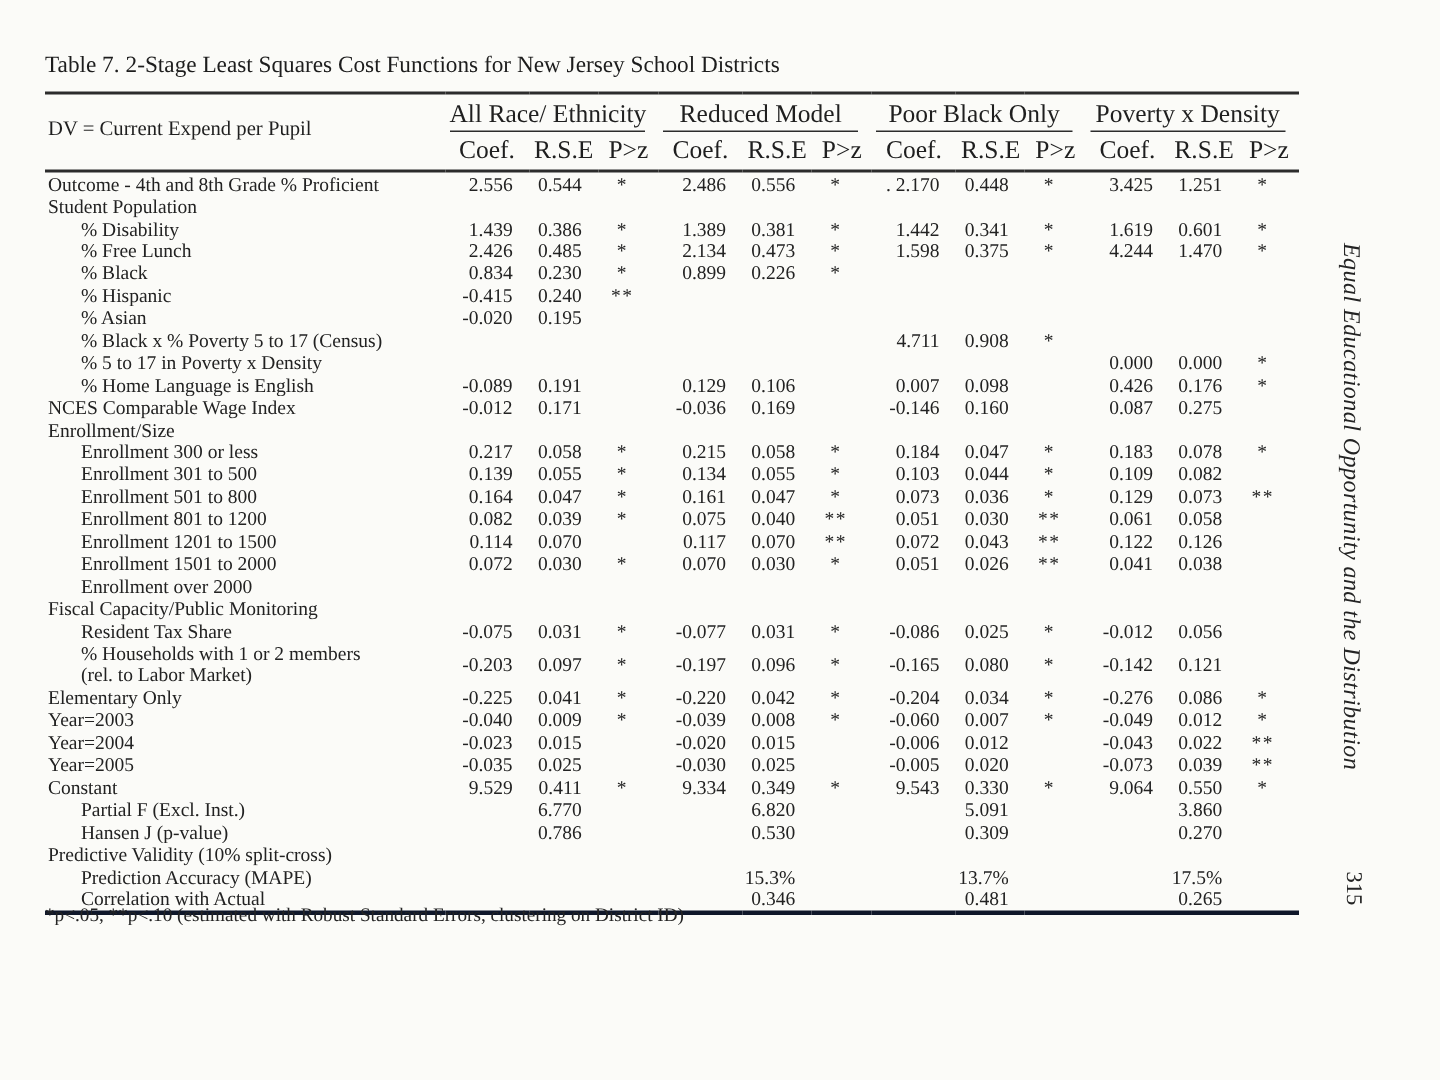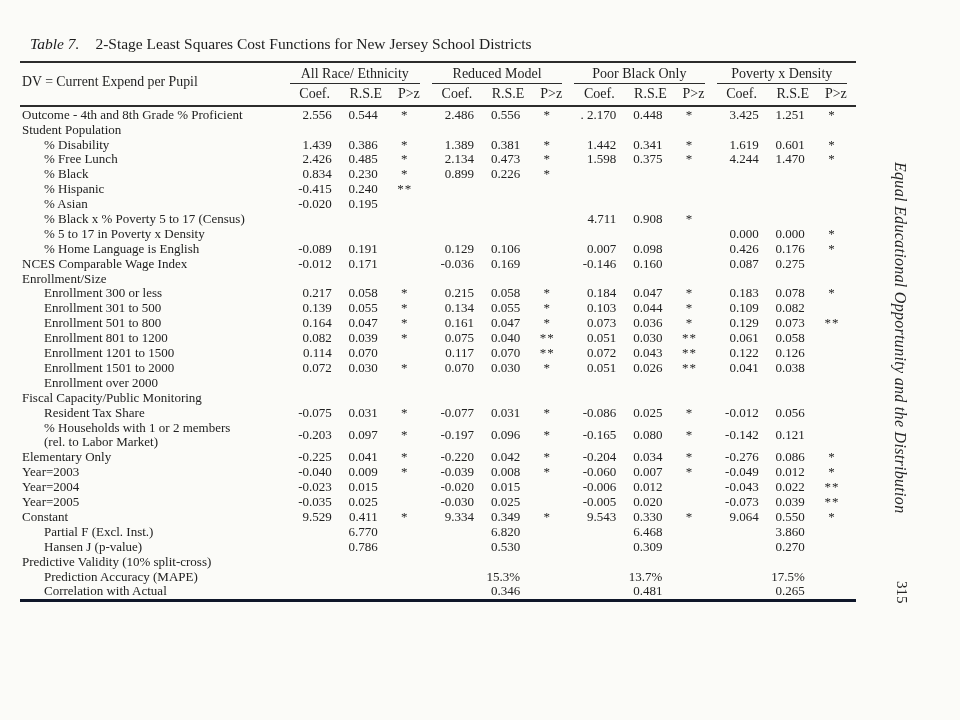--- a/index.html
+++ b/index.html
@@ -10,33 +10,33 @@
     font-family: "Liberation Serif", "DejaVu Serif", serif;
     position: relative;
     overflow: hidden;
   }
   .page { position: absolute; inset: 0; }
 
   .title {
     position: absolute; left: 30px; top: 35px;
     font-size: 15.5px; white-space: nowrap; color: #1d1d1d;
   }
-  .title .ital { font-style: italic; }
-  .title .rest { margin-left: 16px; }
+  .title .ital { }
+  .title .rest { margin-left: 4px; }
 
   table.results {
-    position: absolute; left: 20px; top: 61px;
+    position: absolute; left: 30px; top: 61px;
     width: 836px;
     border-collapse: collapse; table-layout: fixed;
     border-top: 2.5px solid #2c2c2c;
     color: #222;
     font-family: Liberation Serif, serif;
   }
   thead { border-bottom: 2.2px solid #2c2c2c; }
-  thead th { font-weight: normal; font-size: 14px; padding: 0; color: #1f1f1f; }
+  thead th { font-weight: normal; font-size: 17px; padding: 0; color: #1f1f1f; }
   th.dv {
     text-align: left; vertical-align: middle;
     padding-left: 2px; padding-bottom: 5px; font-size: 13.8px;
     white-space: nowrap;
   }
   .grp-inner {
     border-bottom: 1.3px solid #2c2c2c;
     margin: 0 9px 0 3px;
     padding: 3px 0 1px;
     text-align: center; white-space: nowrap;
@@ -593,21 +593,21 @@
           <td class="lbl ind">
             <div>Partial F (Excl. Inst.)</div>
           </td>
           <td class="num"></td>
           <td class="num">6.770</td>
           <td class="pz"></td>
           <td class="num"></td>
           <td class="num">6.820</td>
           <td class="pz"></td>
           <td class="num"></td>
-          <td class="num">6.468</td>
+          <td class="num">5.091</td>
           <td class="pz"></td>
           <td class="num"></td>
           <td class="num">3.860</td>
           <td class="pz"></td>
         </tr>
         <tr>
           <td class="lbl ind">
             <div>Hansen J (p-value)</div>
           </td>
           <td class="num"></td>
@@ -670,17 +670,18 @@
           <td class="num"></td>
           <td class="num">0.481</td>
           <td class="pz"></td>
           <td class="num"></td>
           <td class="num">0.265</td>
           <td class="pz"></td>
         </tr>
       </tbody>
   </table>
 
+  <div class="footnote">*p&lt;.05, **p&lt;.10 (estimated with Robust Standard Errors, clustering on District ID)</div>
 
   <div class="side-text">Equal Educational Opportunity and the Distribution</div>
   <div class="page-number">315</div>
 
 </div>
 
 </body></html>

